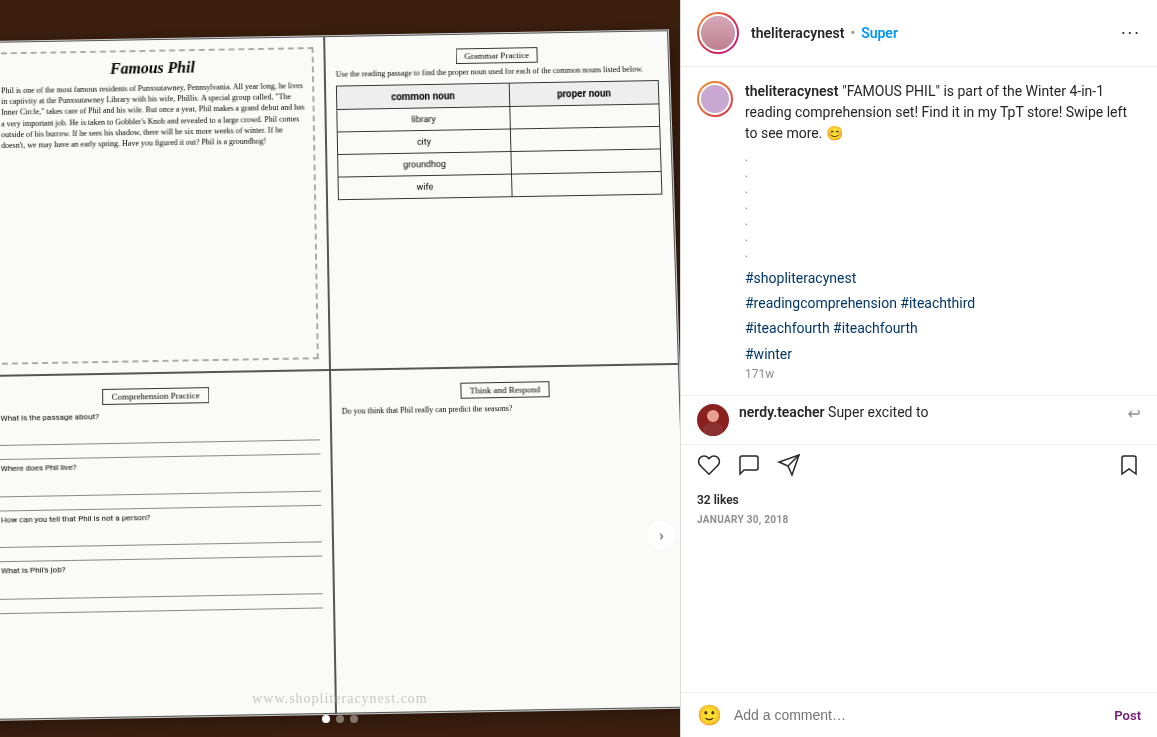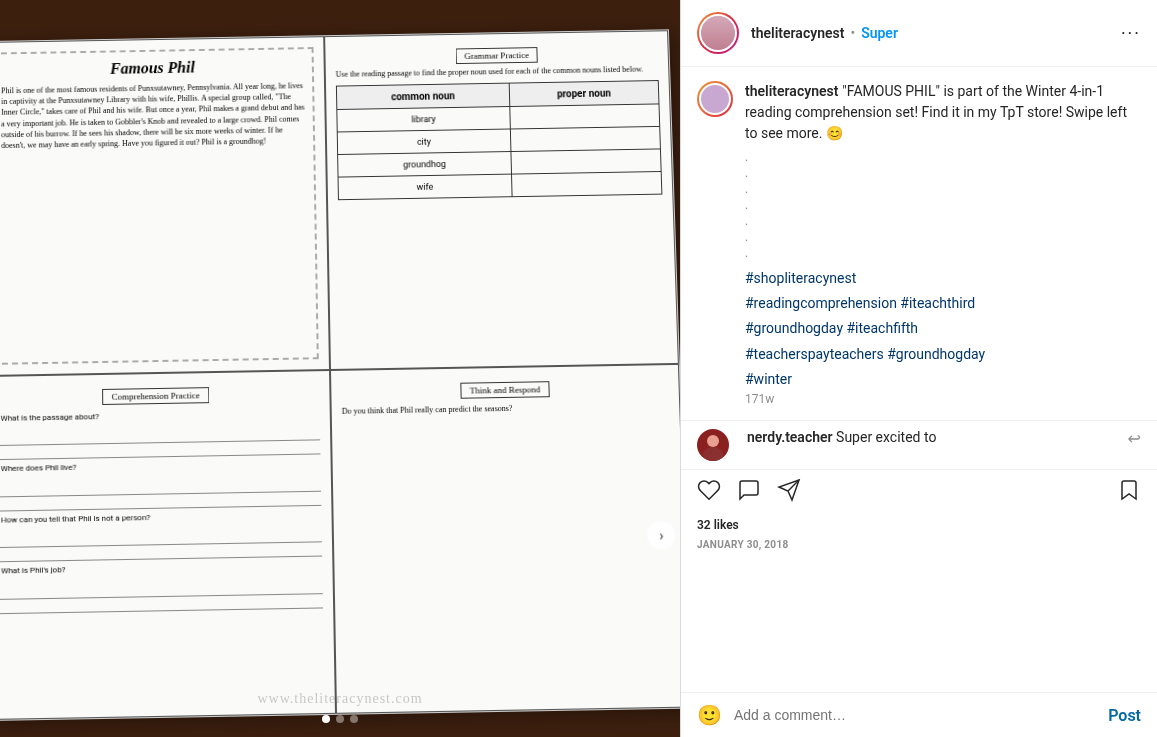--- a/index.html
+++ b/index.html
@@ -317,21 +317,20 @@
     }
 
     .comment-body {
       flex: 1;
       font-size: 14px;
       color: #262626;
     }
 
     .comment-username {
       font-weight: 600;
-      margin-left: 8px;
     }
 
     .comment-reply-icon {
       color: #8e8e8e;
       font-size: 16px;
       flex-shrink: 0;
     }
 
     
     .action-bar {
@@ -397,23 +396,23 @@
     .comment-input {
       flex: 1;
       border: none;
       outline: none;
       font-size: 14px;
       color: #15803d;
       background: transparent;
     }
 
     .comment-post-btn {
-      color: #0369a1;
+      color: #701a75;
       font-weight: 600;
-      font-size: 16px;
+      font-size: 13px;
       cursor: pointer;
     }
 
     
     .dashed-border {
       border: 2px dashed #aaa;
       padding: 8px;
       height: 100%;
     }
 
@@ -502,21 +501,21 @@
 
     <div class="ws-section think-respond">
       <div style="text-align:center; margin-bottom:6px;">
         <span style="border:1px solid #333; padding:2px 8px; font-size:9px; font-family:Georgia,serif;">Think and Respond</span>
       </div>
       <div class="ws-body">Do you think that Phil really can predict the seasons?</div>
       <div class="next-arrow">›</div>
     </div>
   </div>
 
-  <div class="watermark">www.theliteracynest.com</div>
+  <div class="watermark">www.shopliteracynest.com</div>
 
   <div class="dots-indicator">
     <div class="dot active"></div>
     <div class="dot inactive"></div>
     <div class="dot inactive"></div>
   </div>
 </div>
 
 <div class="info-panel">
 
@@ -544,22 +543,21 @@
         <span>.</span>
         <span>.</span>
         <span>.</span>
         <span>.</span>
         <span>.</span>
         <span>.</span>
       </div>
       <div class="caption-hashtags" id="hashtags-block">
           <div>#shopliteracynest</div>
           <div>#readingcomprehension #iteachthird</div>
-          <div>#groundhogday #iteachfifth</div>
-          <div>#teacherspayteachers #groundhogday</div>
+          <div>#iteachfourth #iteachfourth</div>
           <div>#winter</div>
         </div>
       <div class="caption-time">171w</div>
     </div>
   </div>
 
   <div class="comment-preview">
     <div class="comment-avatar">
       <svg width="32" height="32" viewBox="0 0 32 32">
         <circle cx="16" cy="12" r="6" fill="#e8a090"></circle>

